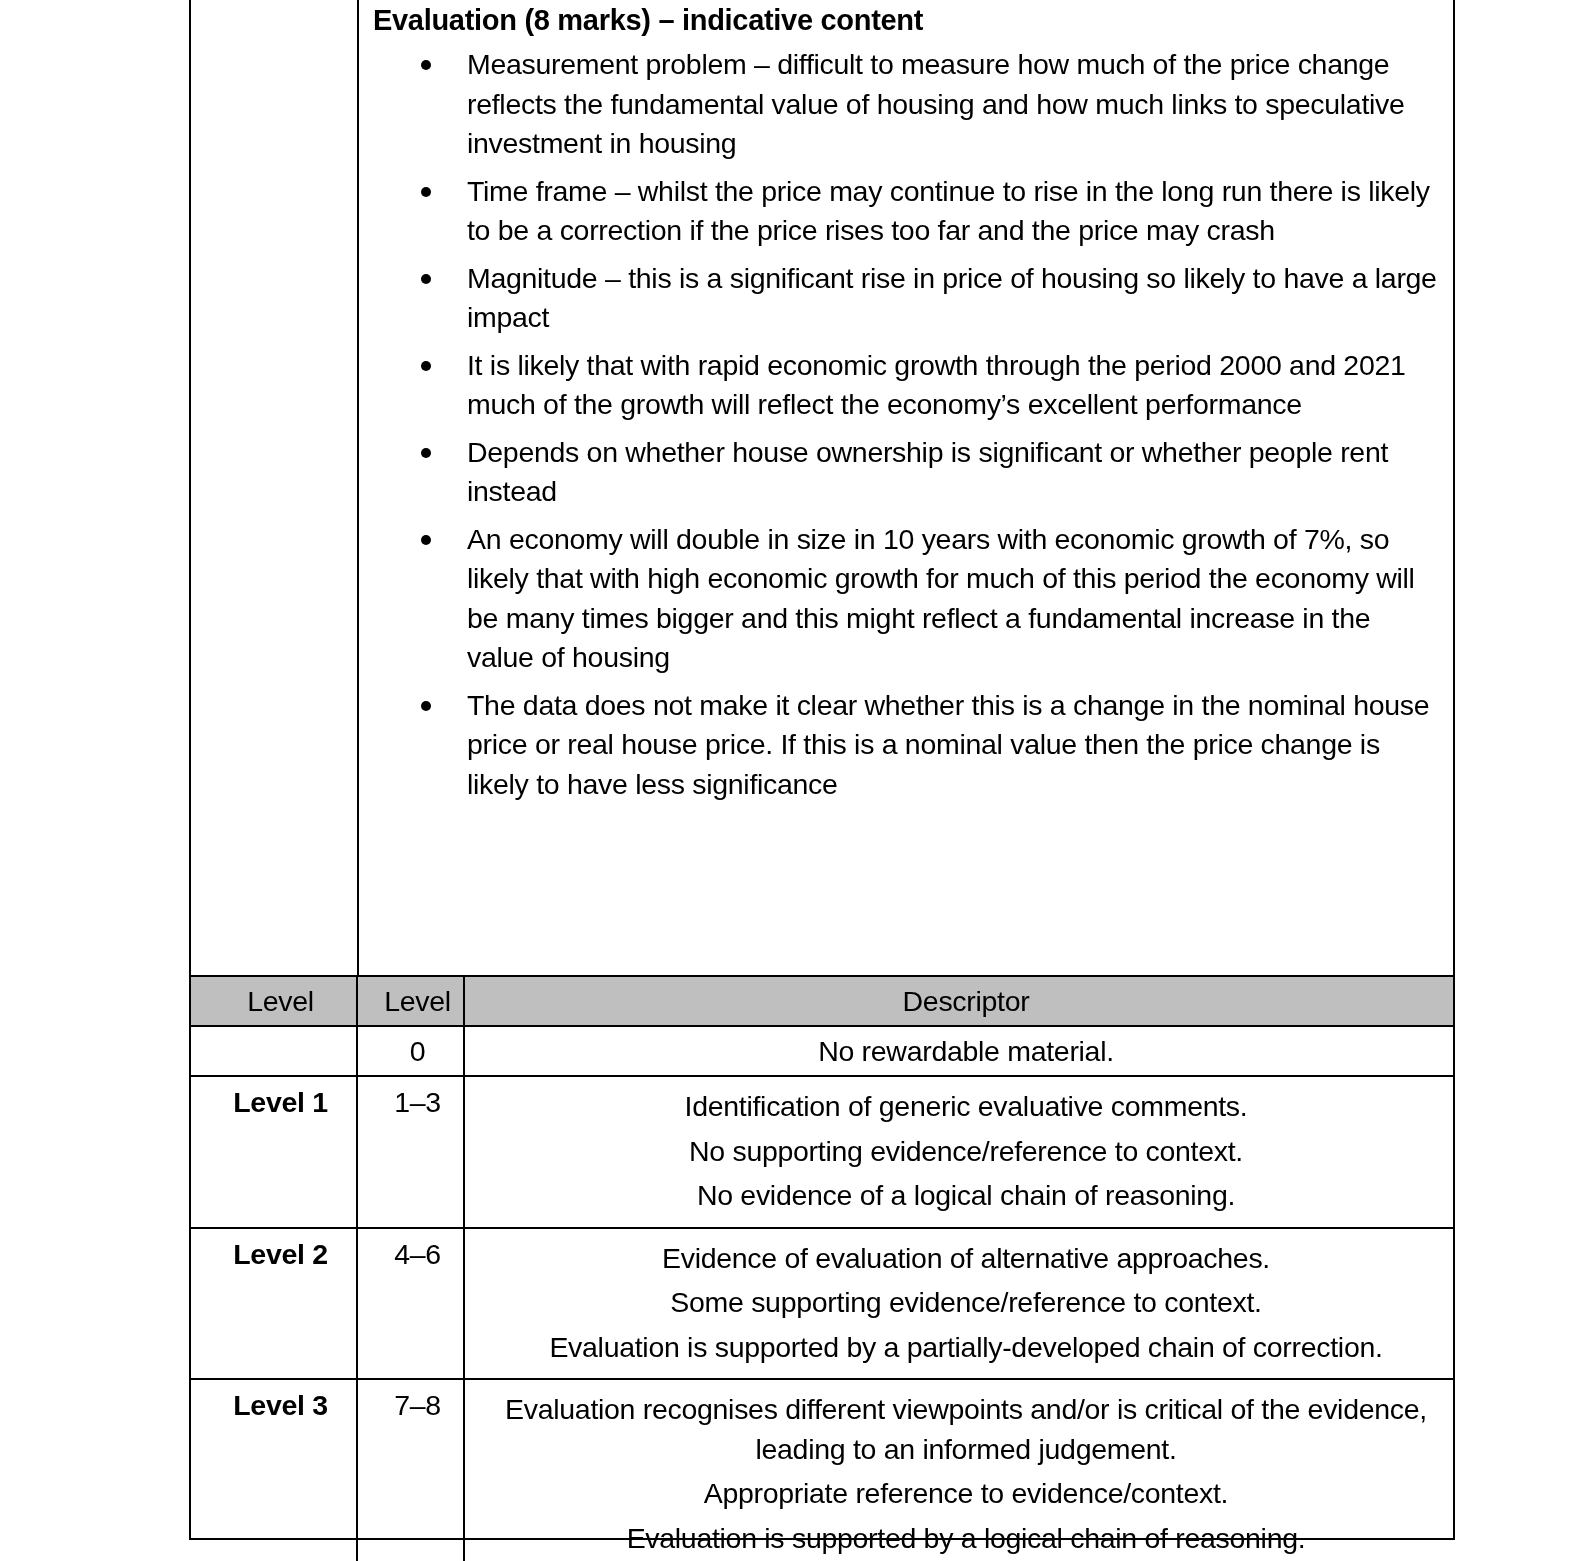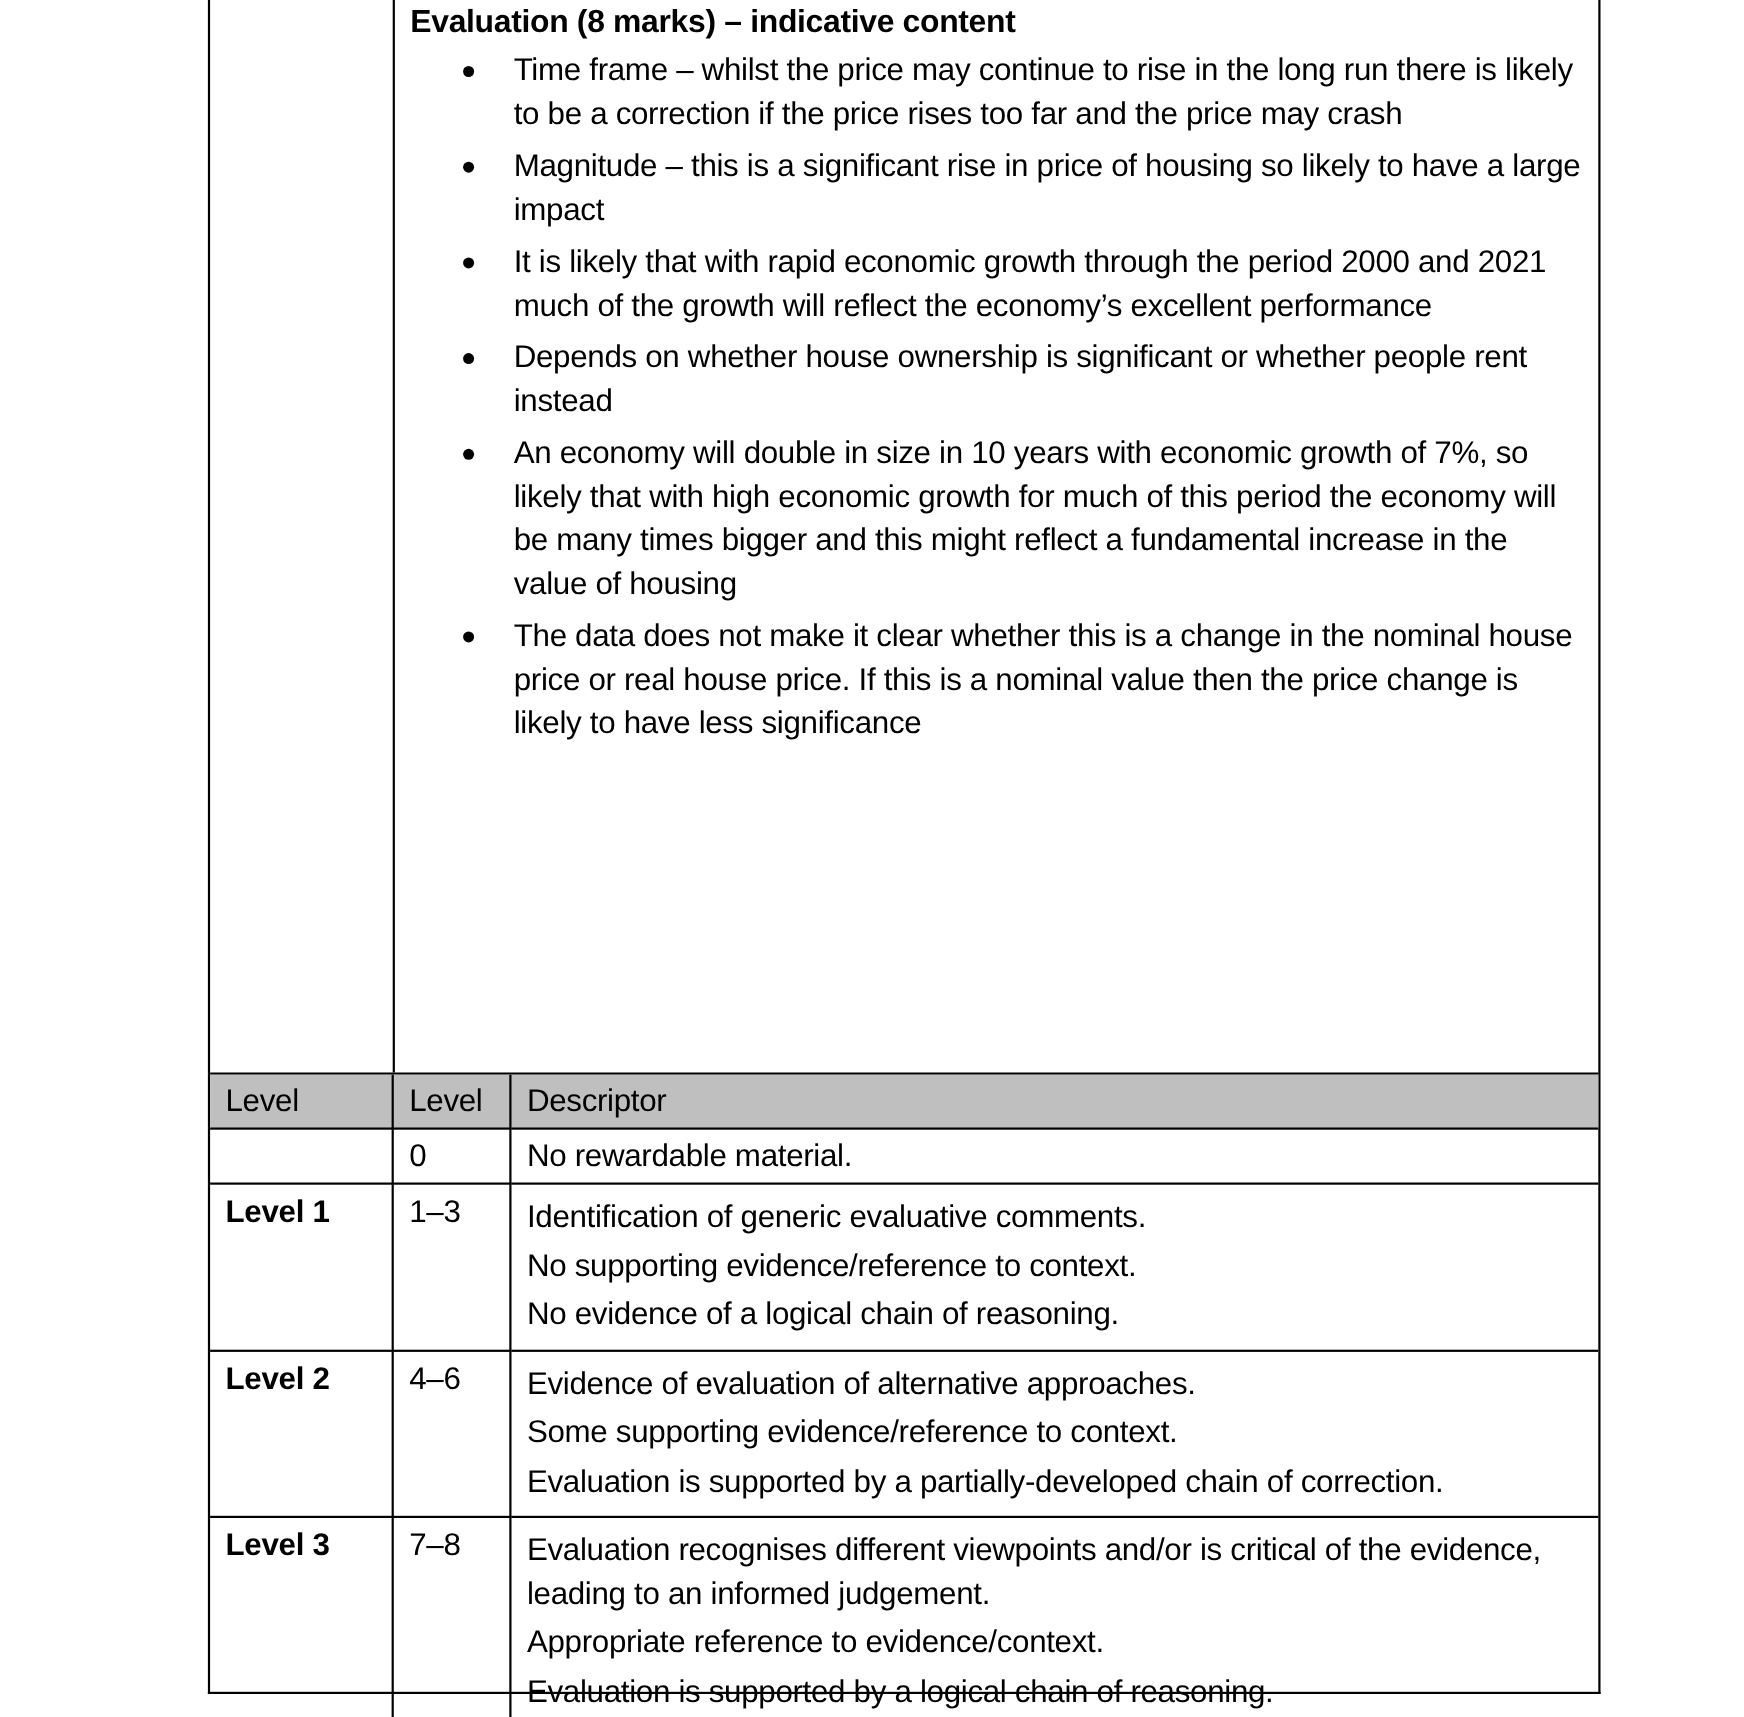--- a/index.html
+++ b/index.html
@@ -34,21 +34,21 @@
     }
     .bullets li .dot {
       position: absolute; left: 48px; top: 15px; width: 10px; height: 10px; border-radius: 50%; background: #000;
     }
     
     .levels {
       position: absolute; left: 0; top: 977px; width: 100%; border-collapse: collapse;
       table-layout: fixed;
     }
     .levels td, .levels th {
-      border: 2px solid #000; vertical-align: top; text-align: left; padding: 0;
+      border: 2px solid #000; vertical-align: top; text-align: center; padding: 0;
       font-size: 28.5px; letter-spacing: -0.3px;
     }
     .levels tr td:first-child, .levels tr th:first-child { border-left: none; }
     .levels tr td:last-child, .levels tr th:last-child { border-right: none; }
     .levels tr:first-child th { border-top: none; }
     .levels tr:last-child td { border-bottom: none; }
     .levels th { background: #bfbfbf; font-weight: normal; height: 42px; line-height: 48px; }
     .col-level { width: 166px; }
     .col-mark { width: 107px; }
     .cell-level { padding: 8px 0 0 14px !important; font-weight: bold; line-height: 34px; }
@@ -60,20 +60,21 @@
     .row0 td { height: 42px; line-height: 48px; padding-left: 14px !important; }
   </style>
 </head>
 <body>
 
 <div class="frame">
   <div class="top">
     <div class="divider"></div>
     <div class="heading">Evaluation (8 marks) – indicative content</div>
     <ul class="bullets">
+      <li><span class="dot"></span><span>Measurement problem – difficult to measure how much of the price change reflects the fundamental value of housing and how much links to speculative investment in housing</span></li>
       <li><span class="dot"></span><span>Time frame – whilst the price may continue to rise in the long run there is likely to be a correction if the price rises too far and the price may crash</span></li>
       <li><span class="dot"></span><span>Magnitude – this is a significant rise in price of housing so likely to have a large impact</span></li>
       <li><span class="dot"></span><span>It is likely that with rapid economic growth through the period 2000 and 2021 much of the growth will reflect the economy’s excellent performance</span></li>
       <li><span class="dot"></span><span>Depends on whether house ownership is significant or whether people rent instead</span></li>
       <li><span class="dot"></span><span>An economy will double in size in 10 years with economic growth of 7%, so likely that with high economic growth for much of this period the economy will be many times bigger and this might reflect a fundamental increase in the value of housing</span></li>
       <li><span class="dot"></span><span>The data does not make it clear whether this is a change in the nominal house price or real house price. If this is a nominal value then the price change is likely to have less significance</span></li>
     </ul>
   </div>
 
   <table class="levels">

